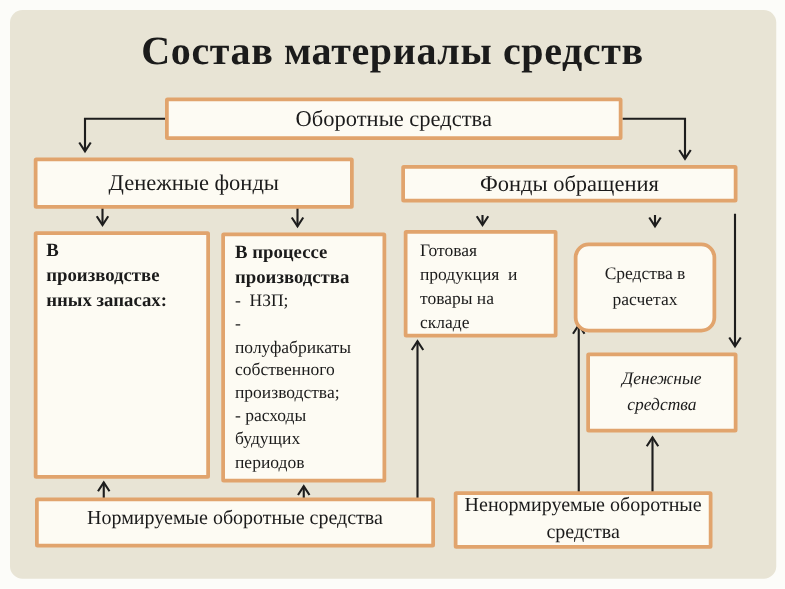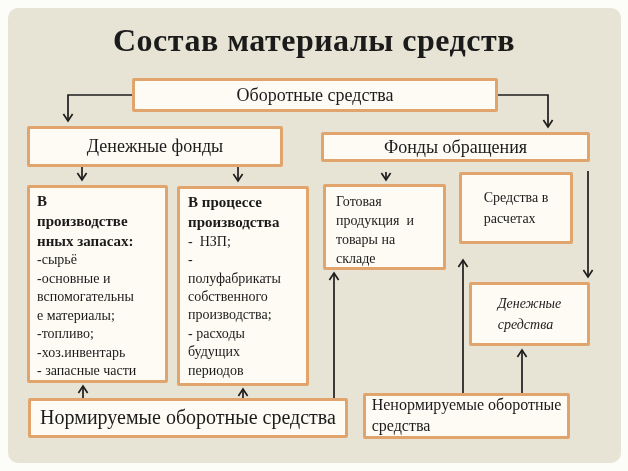--- a/index.html
+++ b/index.html
@@ -18,35 +18,36 @@
     color:var(--ink,#141414);margin:0;
   }
   svg.connectors{position:absolute;left:0;top:0;}
   .box{
     position:absolute;box-sizing:border-box;
     background:var(--box-fill,#fdfbf3);
     border:3px solid var(--accent-border,#e1a46d);
     border-radius:2px;
     color:var(--ink,#1b1b1b);
     display:flex;align-items:center;justify-content:center;
+    text-align:center;
   }
   .lbl{white-space:pre-wrap;}
   .box-a{left:132px;top:78px;width:366px;height:34px;font-size:18px;}
   .box-b{left:27px;top:126px;width:256px;height:41px;font-size:18px;}
   .box-c{left:321px;top:132px;width:269px;height:30px;font-size:18px;}
   .box-list{
     display:block;text-align:left;line-height:1.32;
   }
   .box-p5{left:27px;top:185px;width:141px;height:198px;font-size:14px;padding:4px 2px 0 7px;}
   .box-p6{left:177px;top:186px;width:132px;height:200px;font-size:14px;padding:4px 2px 0 8px;}
   .box-hdr{font-weight:bold;font-size:15px;white-space:pre-wrap;}
   .box-g7{left:323px;top:184px;width:123px;height:86px;font-size:14px;display:block;text-align:left;line-height:1.35;padding:6px 2px 0 10px;}
-  .box-s8{left:459px;top:172px;width:114px;height:72px;font-size:14px;line-height:1.5;}
+  .box-s8{left:459px;top:194px;width:114px;height:72px;font-size:14px;line-height:1.5;border-radius:12px;}
   .box-d9{left:469px;top:282px;width:121px;height:64px;font-size:14px;line-height:1.5;font-style:italic;}
-  .box-n10{left:28px;top:398px;width:320px;height:40px;font-size:20px;align-items:flex-start;padding-top:5px;}
+  .box-n10{left:28px;top:398px;width:320px;height:40px;font-size:16px;align-items:flex-start;padding-top:5px;}
   .box-nn11{left:363px;top:393px;width:207px;height:46px;font-size:16px;line-height:1.3;}
 </style>
 </head>
 <body>
 
 <div class="slide">
   <div class="canvas-bg"></div>
 
   <h1 class="title">Состав материалы средств</h1>
 
@@ -81,27 +82,20 @@
   </div>
 
   <div class="box box-c">
     <span class="lbl">Фонды обращения</span>
   </div>
 
   <div class="box box-list box-p5">
     <div class="box-hdr">В
 производстве
 нных запасах:</div>
-    <div class="lbl">-сырьё
--основные и
-вспомогательны
-е материалы;
--топливо;
--хоз.инвентарь
-- запасные части</div>
   </div>
 
   <div class="box box-list box-p6">
     <div class="box-hdr">В процессе
 производства</div>
     <div class="lbl">-  НЗП;
 -
 полуфабрикаты
 собственного
 производства;

